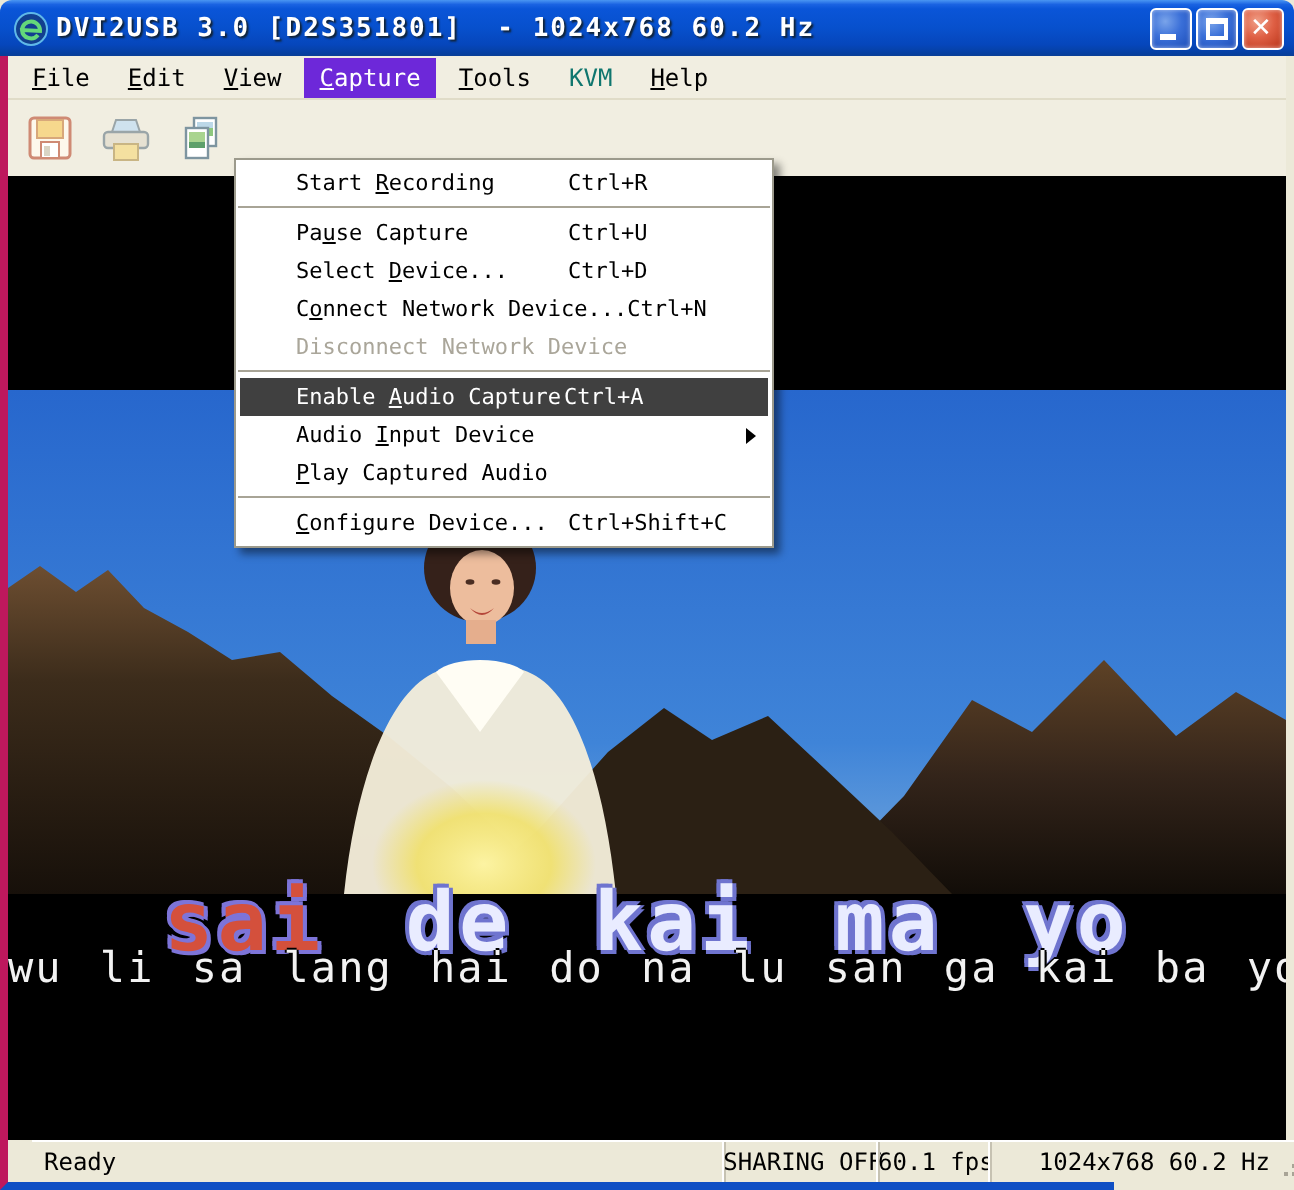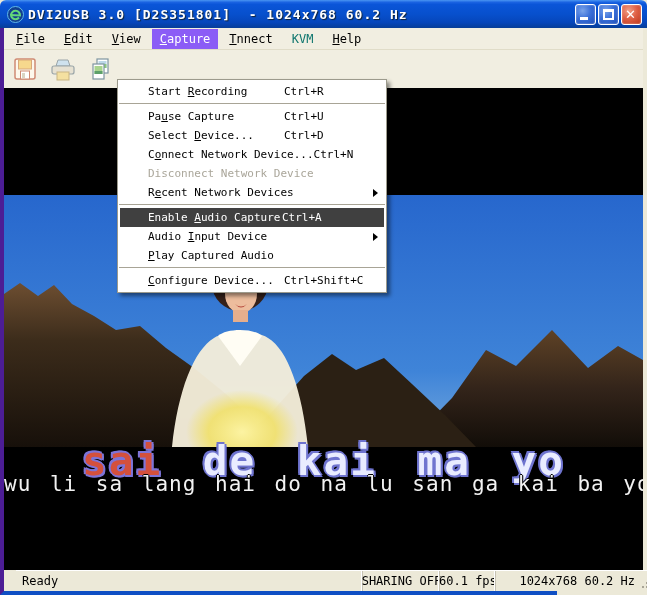--- a/index.html
+++ b/index.html
@@ -27,33 +27,33 @@
     position:relative; box-shadow:inset 0 0 2px rgba(255,255,255,.6);
   }
   .winbtn.close { background:radial-gradient(circle at 35% 30%, #f0a088 0%, #df6045 45%, #b93318 100%); }
   .winbtn .glyph-min { position:absolute; left:4px; bottom:4px; width:8px; height:3px; background:#fff; }
   .winbtn .glyph-max { position:absolute; left:4px; top:4px; width:11px; height:11px; border:2px solid #fff; border-top-width:3px; }
   .winbtn .glyph-close { position:absolute; left:3px; top:2px; color:#fff; font-size:13px; font-weight:bold; font-family:"DejaVu Sans",sans-serif; }
 
   
   .frame {
     position:absolute; left:0; top:28px; width:557px; height:567px;
-    border-left:4px solid #4c1d95; border-right:4px solid #0f4fc4; border-bottom:4px solid #0f4fc4;
+    border-left:4px solid #be185d; border-right:4px solid #0f4fc4; border-bottom:4px solid #0f4fc4;
     background:#ece9d8;
   }
 
   
   .menubar {
     position:absolute; left:0; top:0; width:639px; height:22px;
     background:#f1eee1; display:flex; align-items:center; padding-left:4px;
     font-size:12px; border-bottom:1px solid #e0dcc8;
   }
   .menubar-item { padding:3px 8px; margin-right:3px; color:#000; white-space:pre; }
   .menubar-item .u { text-decoration:underline; }
-  .menubar-item.selected { background:#8b5cf6; color:#fff; }
+  .menubar-item.selected { background:#6d28d9; color:#fff; }
   .menubar-item.disabled { color:#0f766e; }
 
   
   .toolbar {
     position:absolute; left:0; top:22px; width:639px; height:38px;
     background:#f1eee1; display:flex; align-items:center; padding-left:6px; gap:8px;
   }
   .toolbtn { width:30px; height:30px; display:flex; align-items:center; justify-content:center; }
 
   
@@ -139,21 +139,21 @@
     </div>
   </div>
 
   <div class="frame">
 
     <div class="menubar">
       <div class="menubar-item"><span class="u">F</span><span>ile</span></div>
       <div class="menubar-item"><span class="u">E</span><span>dit</span></div>
       <div class="menubar-item"><span class="u">V</span><span>iew</span></div>
       <div class="menubar-item selected"><span class="u">C</span><span>apture</span></div>
-      <div class="menubar-item"><span class="u">T</span><span>nnect</span></div>
+      <div class="menubar-item"><span class="u">T</span><span>ools</span></div>
       <div class="menubar-item disabled"><span>KVM</span></div>
       <div class="menubar-item"><span class="u">H</span><span>elp</span></div>
     </div>
 
     <div class="toolbar">
       <div class="toolbtn">
         <svg width="26" height="26" viewBox="0 0 26 26">
           <rect x="3" y="3" width="20" height="20" rx="2" fill="#fdf8ec" stroke="#cf8a74" stroke-width="1.5"></rect>
           <rect x="6.5" y="4" width="13" height="9" fill="#f6d88d" stroke="#d8a87a" stroke-width="1"></rect>
           <rect x="8.5" y="15" width="9" height="8" fill="#fff" stroke="#cf8a74" stroke-width="1"></rect>
@@ -264,24 +264,20 @@
         <span class="shortcut">Ctrl+D</span>
       </div>
       <div class="menu-item">
         <span class="label"><span>C</span><span class="u">o</span><span>nnect Network Device...</span></span>
         <span class="shortcut">Ctrl+N</span>
       </div>
       <div class="menu-item disabled">
         <span class="label"><span>Disconnect Network Device</span></span>
         <span class="shortcut"></span>
       </div>
-      <div class="menu-item">
-        <span class="label"><span>R</span><span class="u">e</span><span>cent Network Devices</span></span>
-        <span class="submenu-arrow"></span>
-      </div>
       <div class="menu-sep"></div>
       <div class="menu-item highlighted">
         <span class="label"><span>Enable </span><span class="u">A</span><span>udio Capture</span></span>
         <span class="shortcut">Ctrl+A</span>
       </div>
       <div class="menu-item">
         <span class="label"><span>Audio </span><span class="u">I</span><span>nput Device</span></span>
         <span class="submenu-arrow"></span>
       </div>
       <div class="menu-item">

